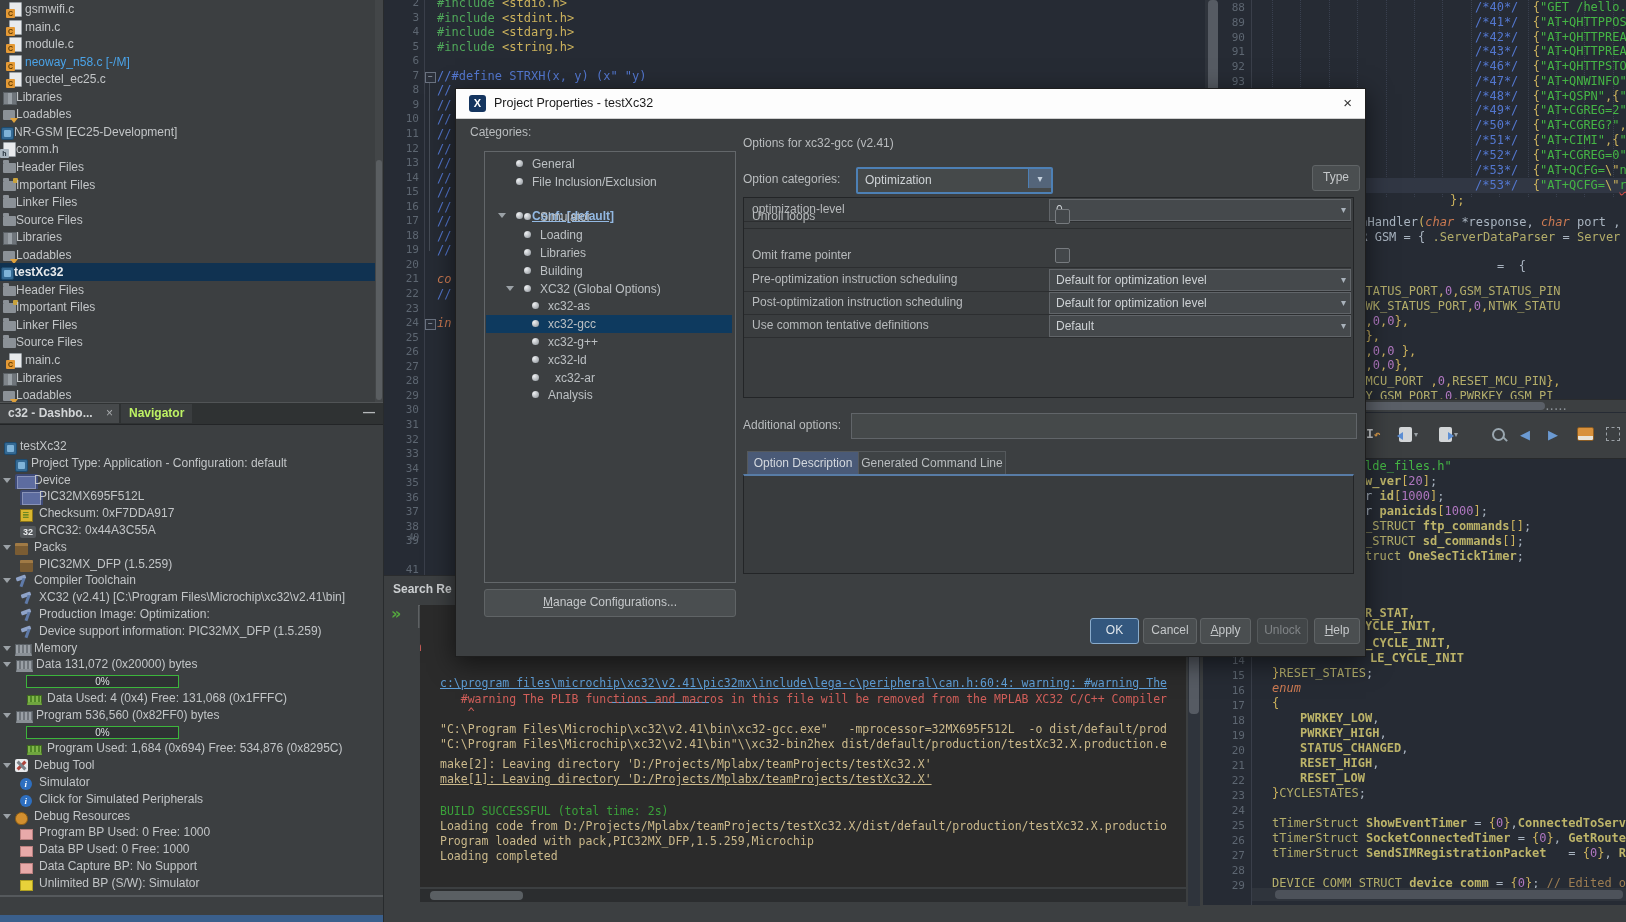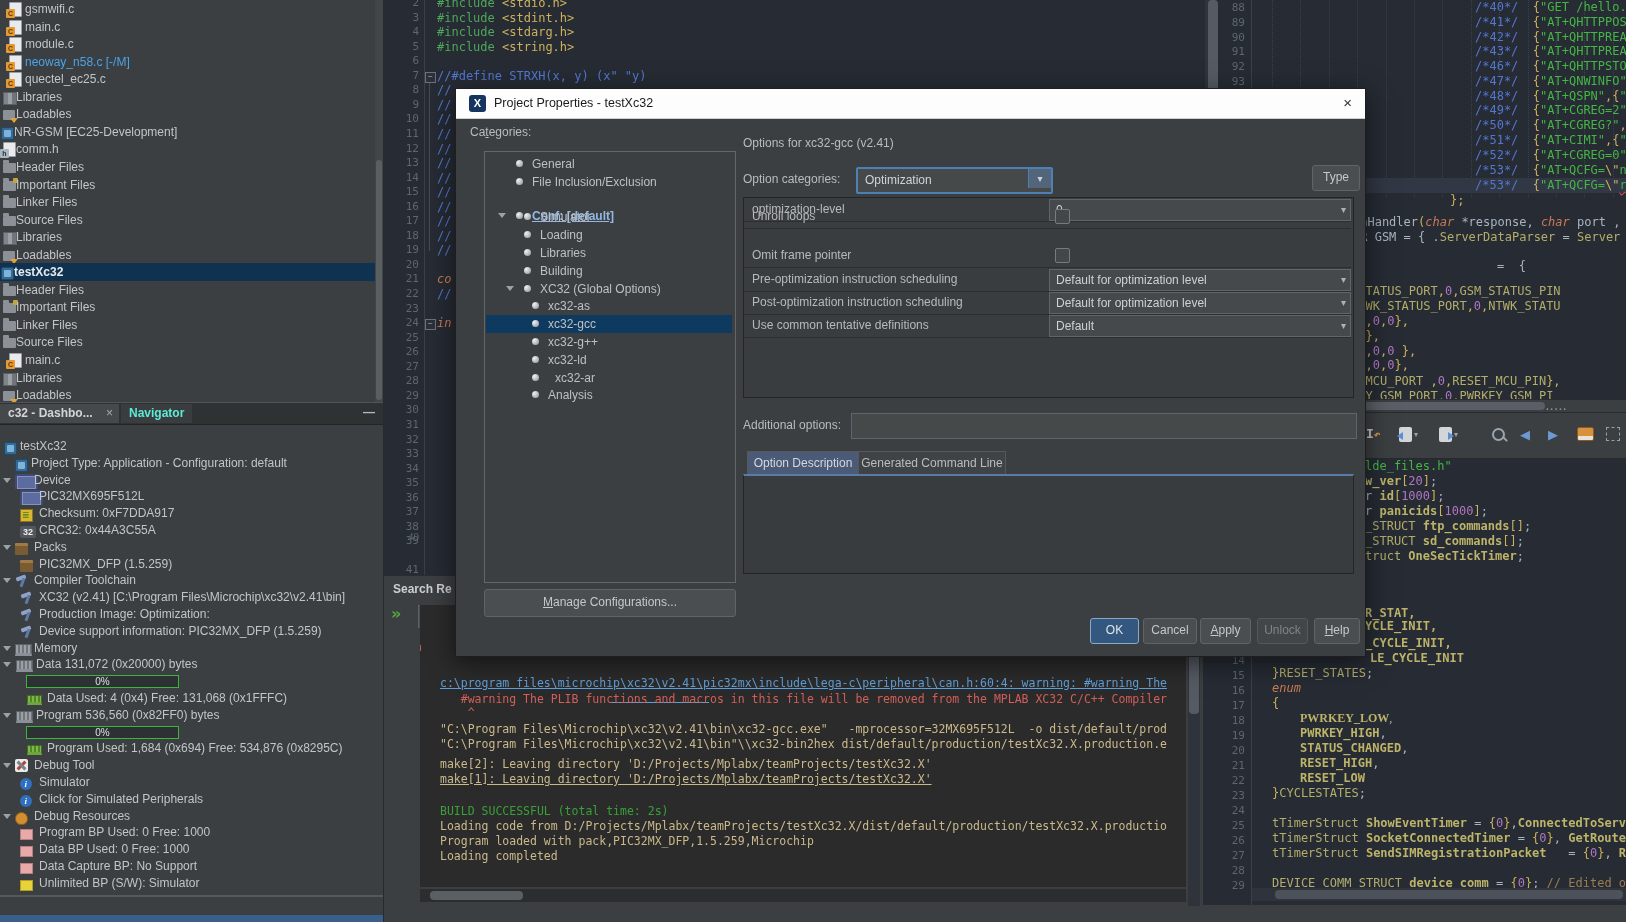--- a/index.html
+++ b/index.html
@@ -66,21 +66,21 @@
   .trow .lbl{position:absolute;top:0;}
   .trow.sel{background:#103251;}
   .trow.sel .lbl{color:#e8eaec;font-weight:bold;}
   .blue .lbl{color:#4aa3e8;}
   #proj-scroll{position:absolute;left:375px;top:0;width:8px;height:402px;background:#434648;}
   #proj-thumb{position:absolute;left:1px;top:160px;width:6px;height:240px;background:#5a5e61;border-radius:3px;}
   #left-tabbar{position:absolute;left:0;top:402px;width:383px;height:21px;background:#2f3233;border-top:1px solid #515456;border-bottom:1px solid #232527;}
   .ltab{position:absolute;top:1px;height:19px;line-height:19px;font-weight:bold;padding:0 8px;}
   #ltab1{left:0;width:103px;background:#46494b;color:#d2d5d7;}
   #ltab1 .x{position:absolute;right:6px;color:#a8abad;font-weight:normal;}
-  #ltab2{left:121px;background:#3a3d3f;color:#5eead4;}
+  #ltab2{left:121px;background:#3a3d3f;color:#bef264;}
   #lmin{position:absolute;right:8px;top:2px;color:#b5b8ba;font-weight:bold;}
   #dash-rows{position:absolute;left:0;top:423px;width:383px;height:472px;overflow:hidden;}
   .drow{position:absolute;left:0;width:383px;height:17px;line-height:17px;white-space:nowrap;overflow:hidden;}
   .tri{position:absolute;width:0;height:0;border-left:4px solid transparent;border-right:4px solid transparent;border-top:5px solid #9ba1a6;top:6px;}
   .pbar{position:absolute;width:151px;height:11px;border:1px solid #3cb53c;background:#2e3133;color:#dde0e2;
         font:10px/11px "Liberation Sans",sans-serif;text-align:center;top:2px;}
   #dash-div{position:absolute;left:0;top:895px;width:383px;height:2px;background:#55595c;}
   #blue-strip{position:absolute;left:0;top:915px;width:383px;height:7px;background:#3a5f8c;}
   
   .pic{position:absolute;top:2px;}
@@ -371,21 +371,21 @@
         <div class="cl" style="left: 162px; top: 519px;"><span class="sg-id">_STRUCT </span><span class="sg-idb">ftp_commands</span><span class="sg-yl">[]</span><span class="sg-pl">;</span></div>
         <div class="cl" style="left: 162px; top: 534px;"><span class="sg-id">_STRUCT </span><span class="sg-idb">sd_commands</span><span class="sg-yl">[]</span><span class="sg-pl">;</span></div>
         <div class="cl" style="left: 162px; top: 549px;"><span class="sg-id">truct </span><span class="sg-idb">OneSecTickTimer</span><span class="sg-pl">;</span></div>
         <div class="cl" style="left: 162px; top: 606px;"><span class="sg-idb">R_STAT,</span></div>
         <div class="cl" style="left: 162px; top: 619px;"><span class="sg-idb">YCLE_INIT,</span></div>
         <div class="cl" style="left: 162px; top: 636px;"><span class="sg-idb">_CYCLE_INIT,</span></div>
         <div class="cl" style="left: 167px; top: 651px;"><span class="sg-idb">LE_CYCLE_INIT</span></div>
         <div class="cl" style="left: 69px; top: 666px;"><span class="sg-yl">}</span><span class="sg-id">RESET_STATES</span><span class="sg-pl">;</span></div>
         <div class="cl" style="left: 69px; top: 681px;"><span class="sg-kw">enum</span></div>
         <div class="cl" style="left: 69px; top: 696px;"><span class="sg-yl">{</span></div>
-        <div class="cl" style="left: 97px; top: 711px; font-family: Liberation Serif, serif;"><span class="sg-idb">PWRKEY_LOW</span><span class="sg-pl">,</span></div>
+        <div class="cl" style="left: 97px; top: 711px;"><span class="sg-idb">PWRKEY_LOW</span><span class="sg-pl">,</span></div>
         <div class="cl" style="left: 97px; top: 726px;"><span class="sg-idb">PWRKEY_HIGH</span><span class="sg-pl">,</span></div>
         <div class="cl" style="left: 97px; top: 741px;"><span class="sg-idb">STATUS_CHANGED</span><span class="sg-pl">,</span></div>
         <div class="cl" style="left: 97px; top: 756px;"><span class="sg-idb">RESET_HIGH</span><span class="sg-pl">,</span></div>
         <div class="cl" style="left: 97px; top: 771px;"><span class="sg-idb">RESET_LOW</span></div>
         <div class="cl" style="left: 69px; top: 786px;"><span class="sg-yl">}</span><span class="sg-id">CYCLESTATES</span><span class="sg-pl">;</span></div>
         <div class="cl" style="left: 69px; top: 816px;"><span class="sg-id">tTimerStruct </span><span class="sg-idb">ShowEventTimer </span><span class="sg-pl">= </span><span class="sg-yl">{</span><span class="sg-num">0</span><span class="sg-yl">}</span><span class="sg-pl">,</span><span class="sg-idb">ConnectedToServe</span></div>
         <div class="cl" style="left: 69px; top: 831px;"><span class="sg-id">tTimerStruct </span><span class="sg-idb">SocketConnectedTimer </span><span class="sg-pl">= </span><span class="sg-yl">{</span><span class="sg-num">0</span><span class="sg-yl">}</span><span class="sg-pl">, </span><span class="sg-idb">GetRouteV</span></div>
         <div class="cl" style="left: 69px; top: 846px;"><span class="sg-id">tTimerStruct </span><span class="sg-idb">SendSIMRegistrationPacket   </span><span class="sg-pl">= </span><span class="sg-yl">{</span><span class="sg-num">0</span><span class="sg-yl">}</span><span class="sg-pl">, </span><span class="sg-idb">Re</span></div>
         <div class="cl" style="left: 69px; top: 876px;"><span class="sg-id">DEVICE_COMM_STRUCT </span><span class="sg-idb">device_comm </span><span class="sg-pl">= </span><span class="sg-yl">{</span><span class="sg-num">0</span><span class="sg-yl">}</span><span class="sg-pl">; </span><span class="sg-cmt2">// Edited on</span></div>
       </div>

